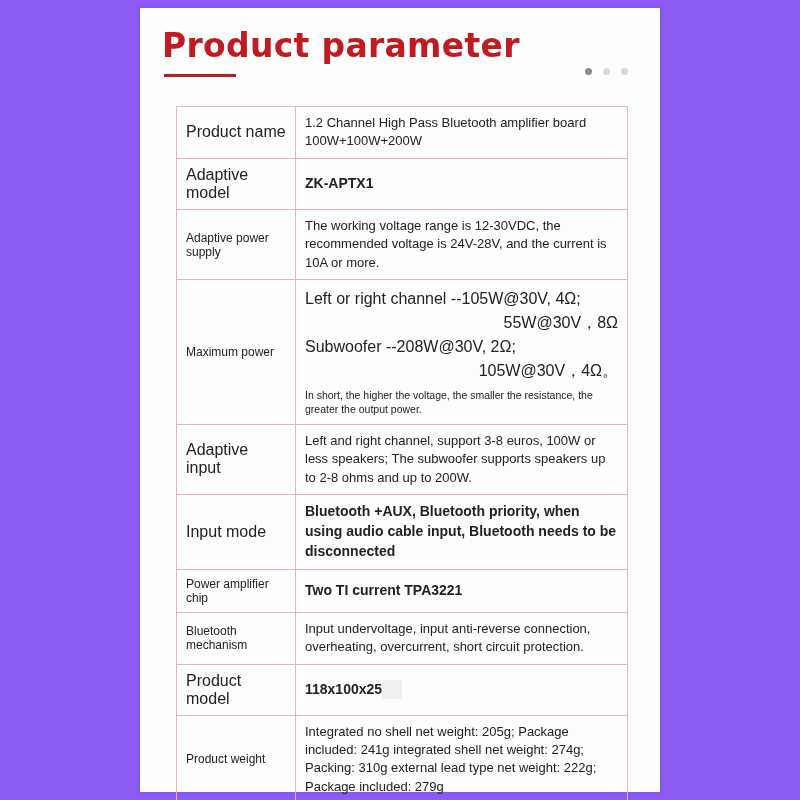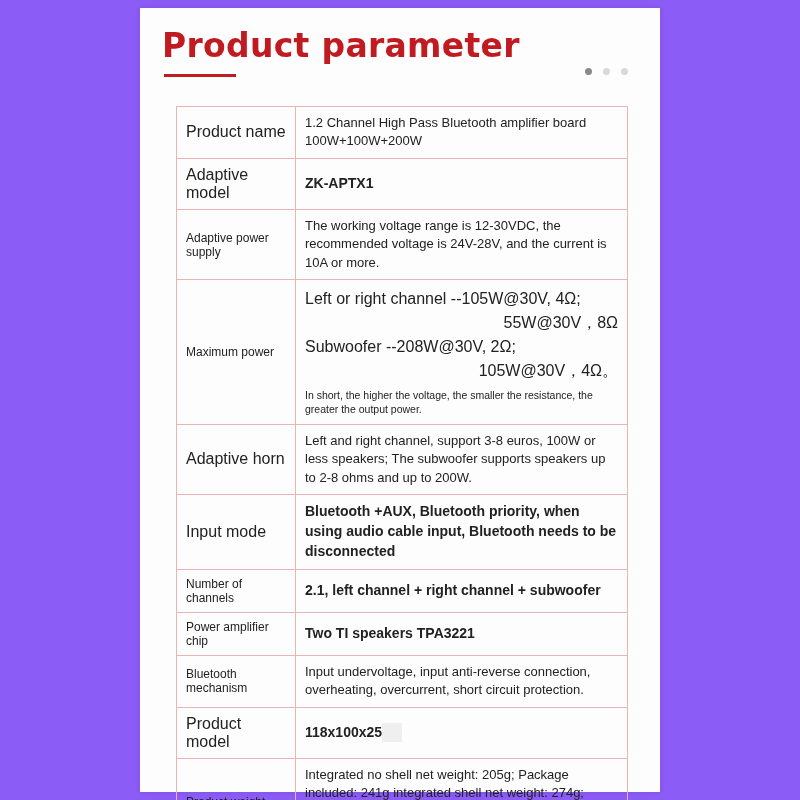--- a/index.html
+++ b/index.html
@@ -145,34 +145,30 @@
             <td class="label">Maximum power</td>
             <td class="value">
               <div class="pw-main">Left or right channel --105W@30V, 4Ω;</div>
               <div class="pw-main pw-indent">55W@30V，8Ω</div>
               <div class="pw-main">Subwoofer --208W@30V, 2Ω;</div>
               <div class="pw-main pw-indent">105W@30V，4Ω。</div>
               <div class="pw-note">In short, the higher the voltage, the smaller the resistance, the greater the output power.</div>
             </td>
           </tr>
           <tr>
-            <td class="label big">Adaptive horn</td>
+            <td class="label big">Adaptive input</td>
             <td class="value">Left and right channel, support 3-8 euros, 100W or less speakers; The subwoofer supports speakers up to 2-8 ohms and up to 200W.</td>
           </tr>
           <tr>
             <td class="label big">Input mode</td>
             <td class="value big">Bluetooth +AUX, Bluetooth priority, when using audio cable input, Bluetooth needs to be disconnected</td>
           </tr>
           <tr>
-            <td class="label">Number of channels</td>
-            <td class="value big">2.1, left channel + right channel + subwoofer</td>
-          </tr>
-          <tr>
             <td class="label">Power amplifier chip</td>
-            <td class="value big">Two TI speakers TPA3221</td>
+            <td class="value big">Two TI current TPA3221</td>
           </tr>
           <tr>
             <td class="label">Bluetooth mechanism</td>
             <td class="value">Input undervoltage, input anti-reverse connection, overheating, overcurrent, short circuit protection.</td>
           </tr>
           <tr>
             <td class="label big">Product model</td>
             <td class="value big"><span>118x100x25</span><span class="redacted">&nbsp;&nbsp;&nbsp;&nbsp;&nbsp;</span></td>
           </tr>
           <tr>

